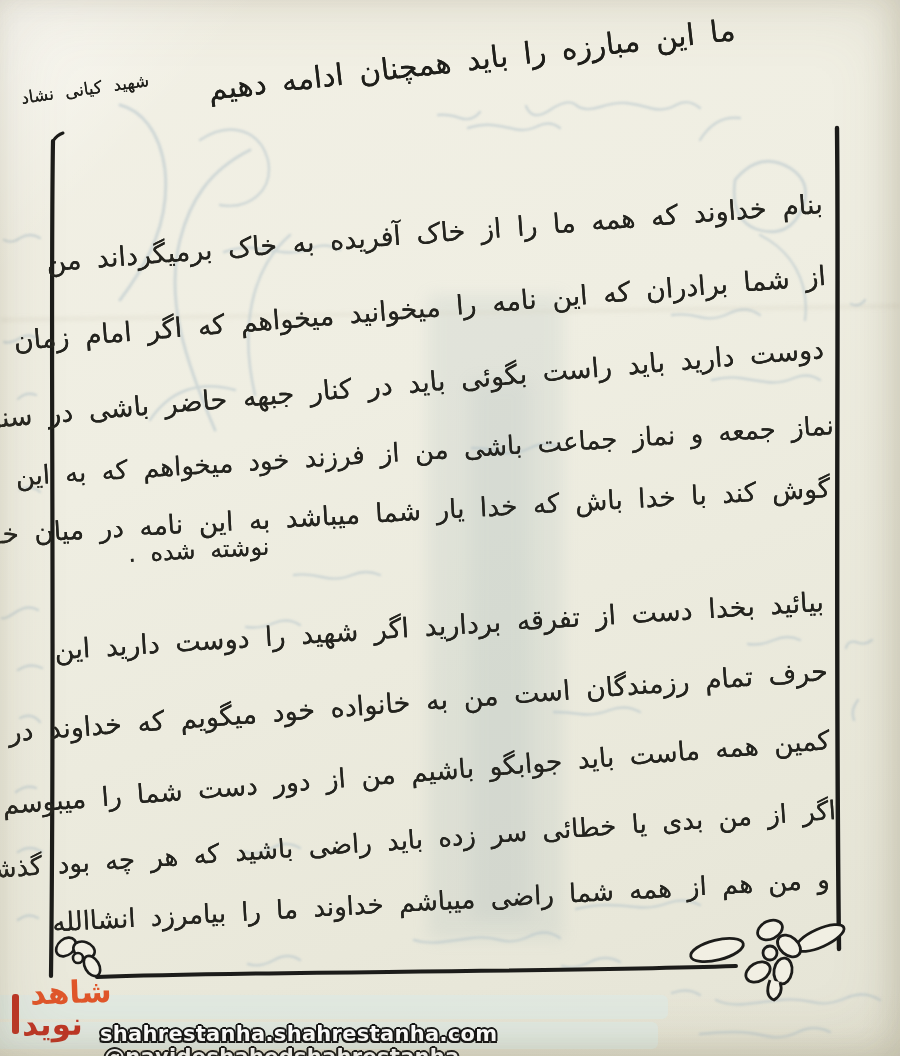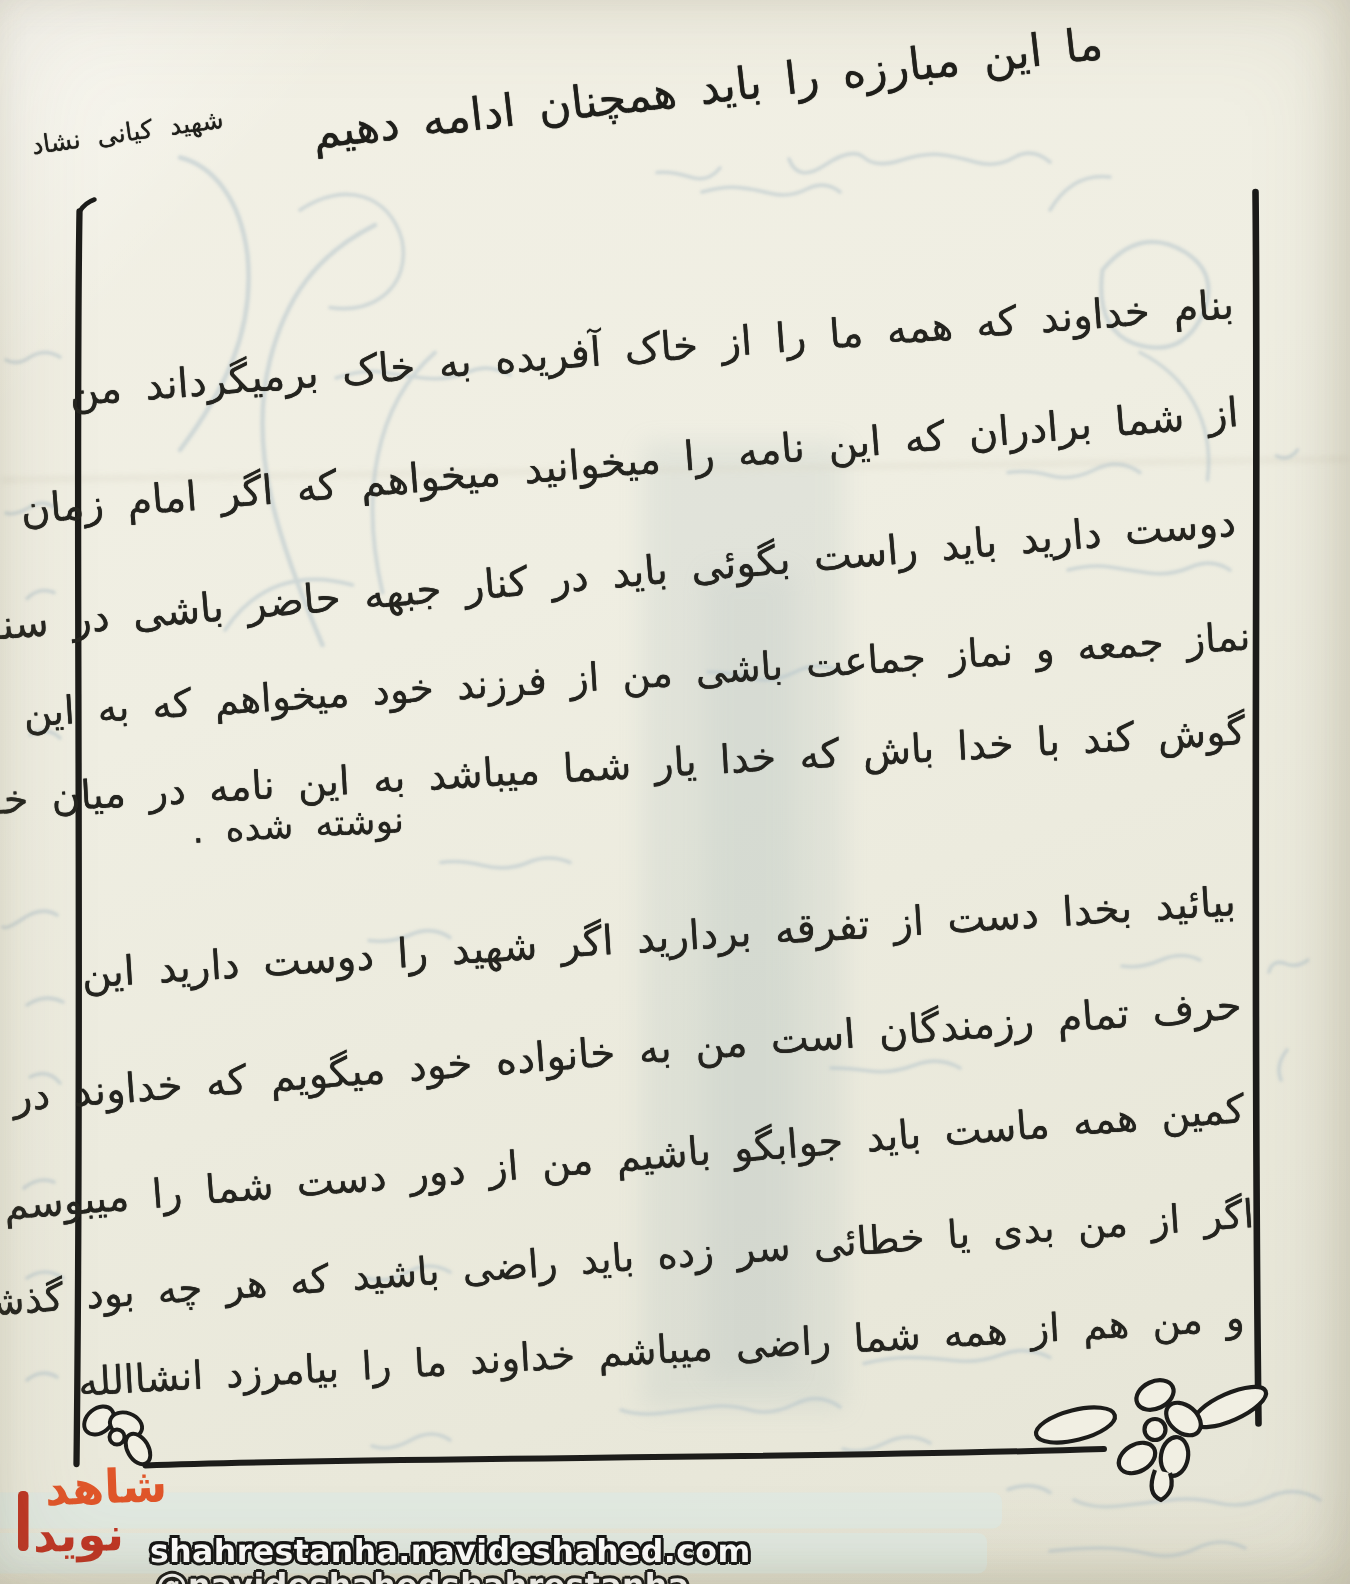--- a/index.html
+++ b/index.html
@@ -159,15 +159,15 @@
 <div class="wm-band" style="left:0;top:995px;width:668px;height:24px;"></div>
 <div class="wm-band" style="left:0;top:1022px;width:658px;height:27px;"></div>
 
 <div class="logo" style="left:12px;top:980px;">
   <span class="bar"></span>
   <span class="w-top">شاهد</span>
   <span class="w-bottom">نوید</span>
 </div>
 
 <div class="wm-text" style="left:104px;top:1045px;">@navideshahedshahrestanha</div>
-<div class="wm-text" style="left:100px;top:1022px;">shahrestanha.navideshahed.com</div>
+<div class="wm-text" style="left:100px;top:1022px;">shahrestanha.shahrestanha.com</div>
 
 <div class="vignette"></div>
 
 </body></html>

